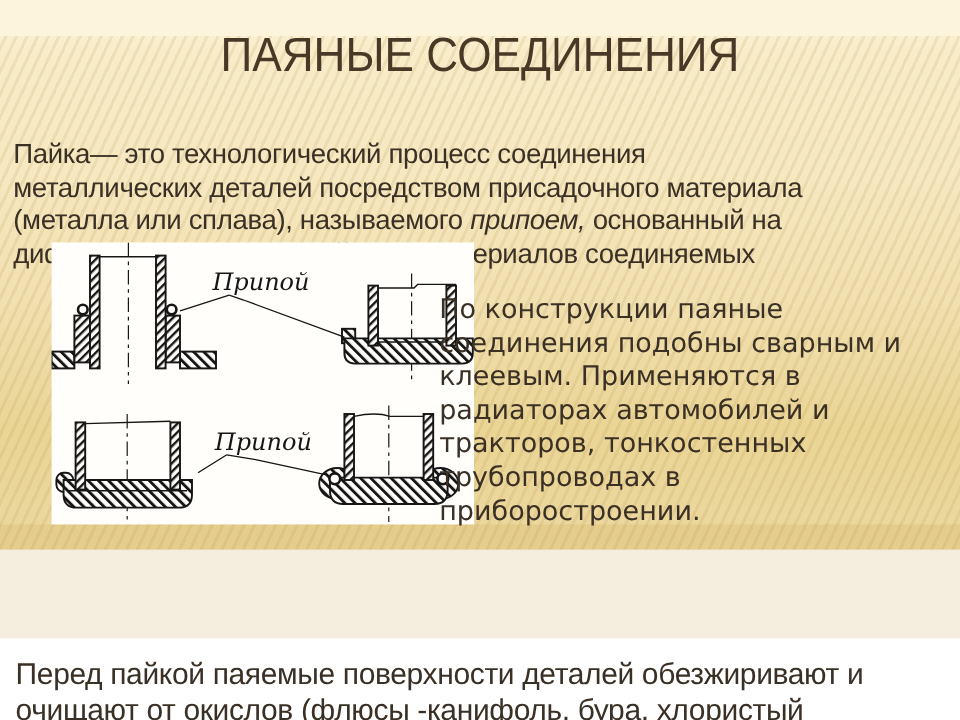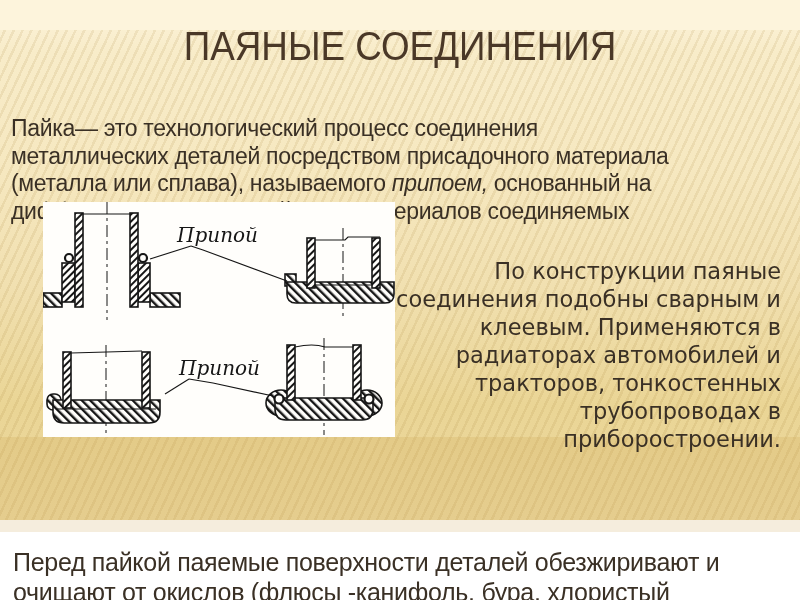--- a/index.html
+++ b/index.html
@@ -1,35 +1,35 @@
 <!DOCTYPE html>
 <html><head>
 <meta charset="utf-8">
 <style>
   html,body{margin:0;padding:0;}
   body{width:800px;height:600px;overflow:hidden;font-family:"Liberation Sans",sans-serif;}
-  .slide{position:relative;width:800px;height:520px;
+  .slide{position:relative;width:800px;height:458px;
     background:linear-gradient(180deg,#fdf4dc 0%,#f8ecc9 10%,#f6e8c0 32%,#f1e0b0 55%,#ead595 78%,#ecd89f 100%);}
   .texture{position:absolute;inset:0;
     background:repeating-linear-gradient(115deg,rgba(164,128,55,0.13) 0 2.5px,rgba(0,0,0,0) 2.5px 8px);}
   .gold-band{position:absolute;left:0;width:800px;top:437px;height:95px;background:rgba(197,156,68,0.18);}
   .top-band{position:absolute;top:0;left:0;width:800px;height:30px;background:#fdf4dc;}
   .title{position:absolute;top:24px;left:0;width:800px;text-align:center;
     font-size:40px;line-height:44px;color:#4a3827;letter-spacing:0px;
     font-family:"Liberation Sans",sans-serif;font-weight:400;
     transform:scaleX(0.92);transform-origin:center;}
   .intro{position:absolute;top:92px;left:11px;width:778px;
     font-size:23px;line-height:27.5px;color:#3a3025;white-space:pre-line;
     letter-spacing:-0.3px;}
   .intro em{font-style:italic;}
   .panel{position:absolute;left:8px;top:202px;width:352px;height:235px;background:#fffefb;margin-left:35px;}
   .rightcol{position:absolute;left:366px;top:216px;width:428px;
     font-family:"DejaVu Sans",sans-serif;font-size:22.5px;line-height:28px;
     color:#3a3025;white-space:pre-line;}
-  .rightcol p{margin:13px;text-align:right;}
+  .rightcol p{margin:0;}
   .footer{position:absolute;left:13px;top:522px;width:780px;
     font-size:25px;line-height:30px;color:#3a3025;white-space:pre-line;
     letter-spacing:-0.3px;}
   
   .draw{display:block;}
   .draw .outline{stroke:#161616;stroke-width:1.6;}
   .draw .thin{stroke:#161616;stroke-width:1.2;fill:none;}
   .draw .cl{stroke:#161616;stroke-width:1;fill:none;stroke-dasharray:12 4 3 4;}
   .draw .leader{stroke:#161616;stroke-width:1.1;fill:none;}
   .draw .solder{fill:#fffefb;stroke:#161616;stroke-width:2.2;}

